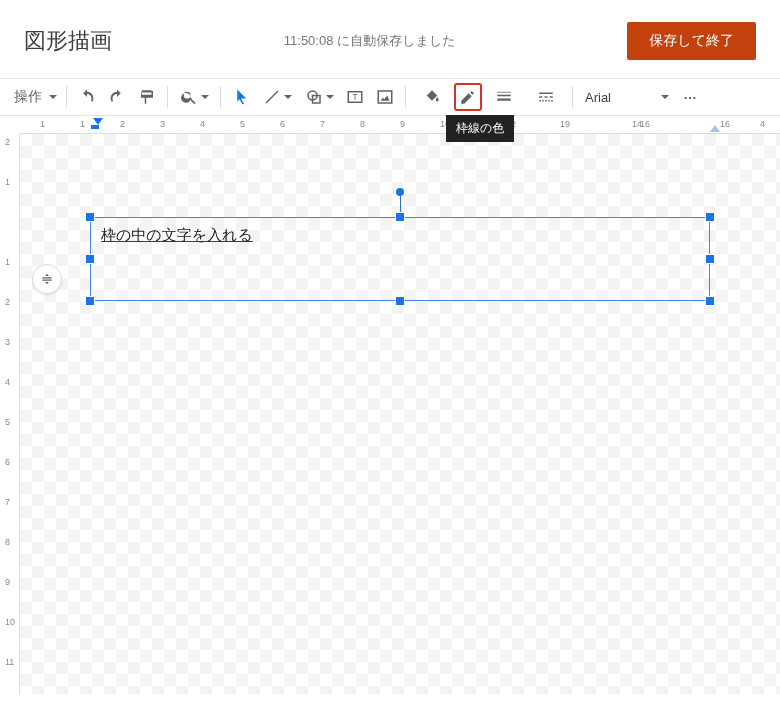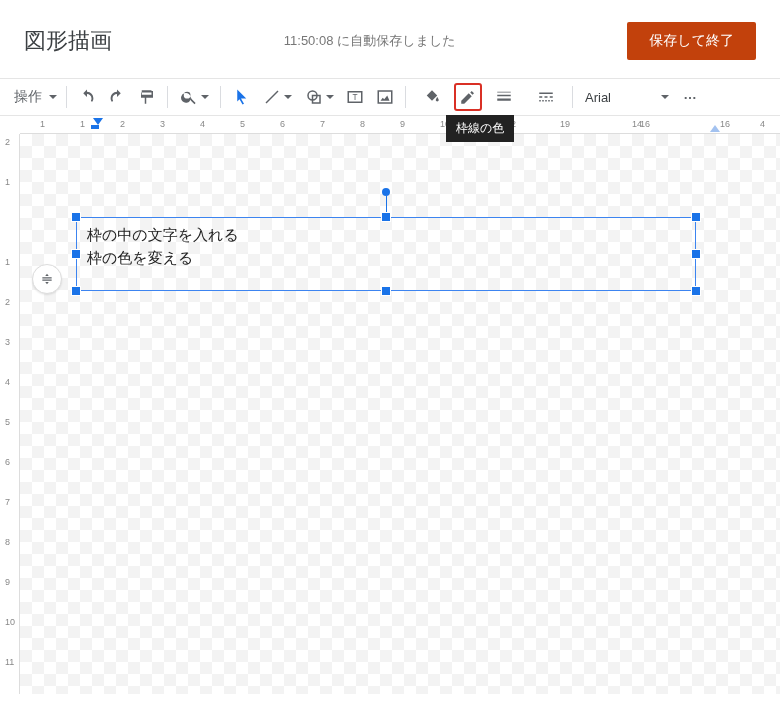--- a/index.html
+++ b/index.html
@@ -160,26 +160,27 @@
   .indent-up {
     border-left: 5px solid transparent;
     border-right: 5px solid transparent;
     border-bottom: 7px solid #a3c2f0;
   }
   .indent-bar { position: absolute; height: 4px; width: 8px; background: #1a73e8; }
 
   
   .textbox {
     position: absolute;
-    left: 56px;
+    left: 70px;
     top: 83px;
     width: 620px;
-    height: 74px;
+    height: 84px;
     border: 1.5px solid #3c84f0;
     background: transparent;
+    text-decoration: underline;
   }
   .textbox .content {
     padding: 6px 10px;
     font-size: 15px;
     line-height: 1.5;
     color: #222;
   }
   .handle {
     position: absolute;
     width: 8px; height: 8px;
@@ -367,21 +368,20 @@
     <span class="num" style="top:483px">10</span>
     <span class="num" style="top:523px">11</span>
   </div>
 
   <div class="canvas-wrap">
     <div class="textbox">
       <div class="rotate-line"></div>
       <div class="rotate-handle"></div>
       <div class="content">
         <div>枠の中の文字を入れる</div>
-        <div>枠の色を変える</div>
       </div>
       <div class="handle tl"></div>
       <div class="handle tm"></div>
       <div class="handle tr"></div>
       <div class="handle ml"></div>
       <div class="handle mr"></div>
       <div class="handle bl"></div>
       <div class="handle bm"></div>
       <div class="handle br"></div>
     </div>

